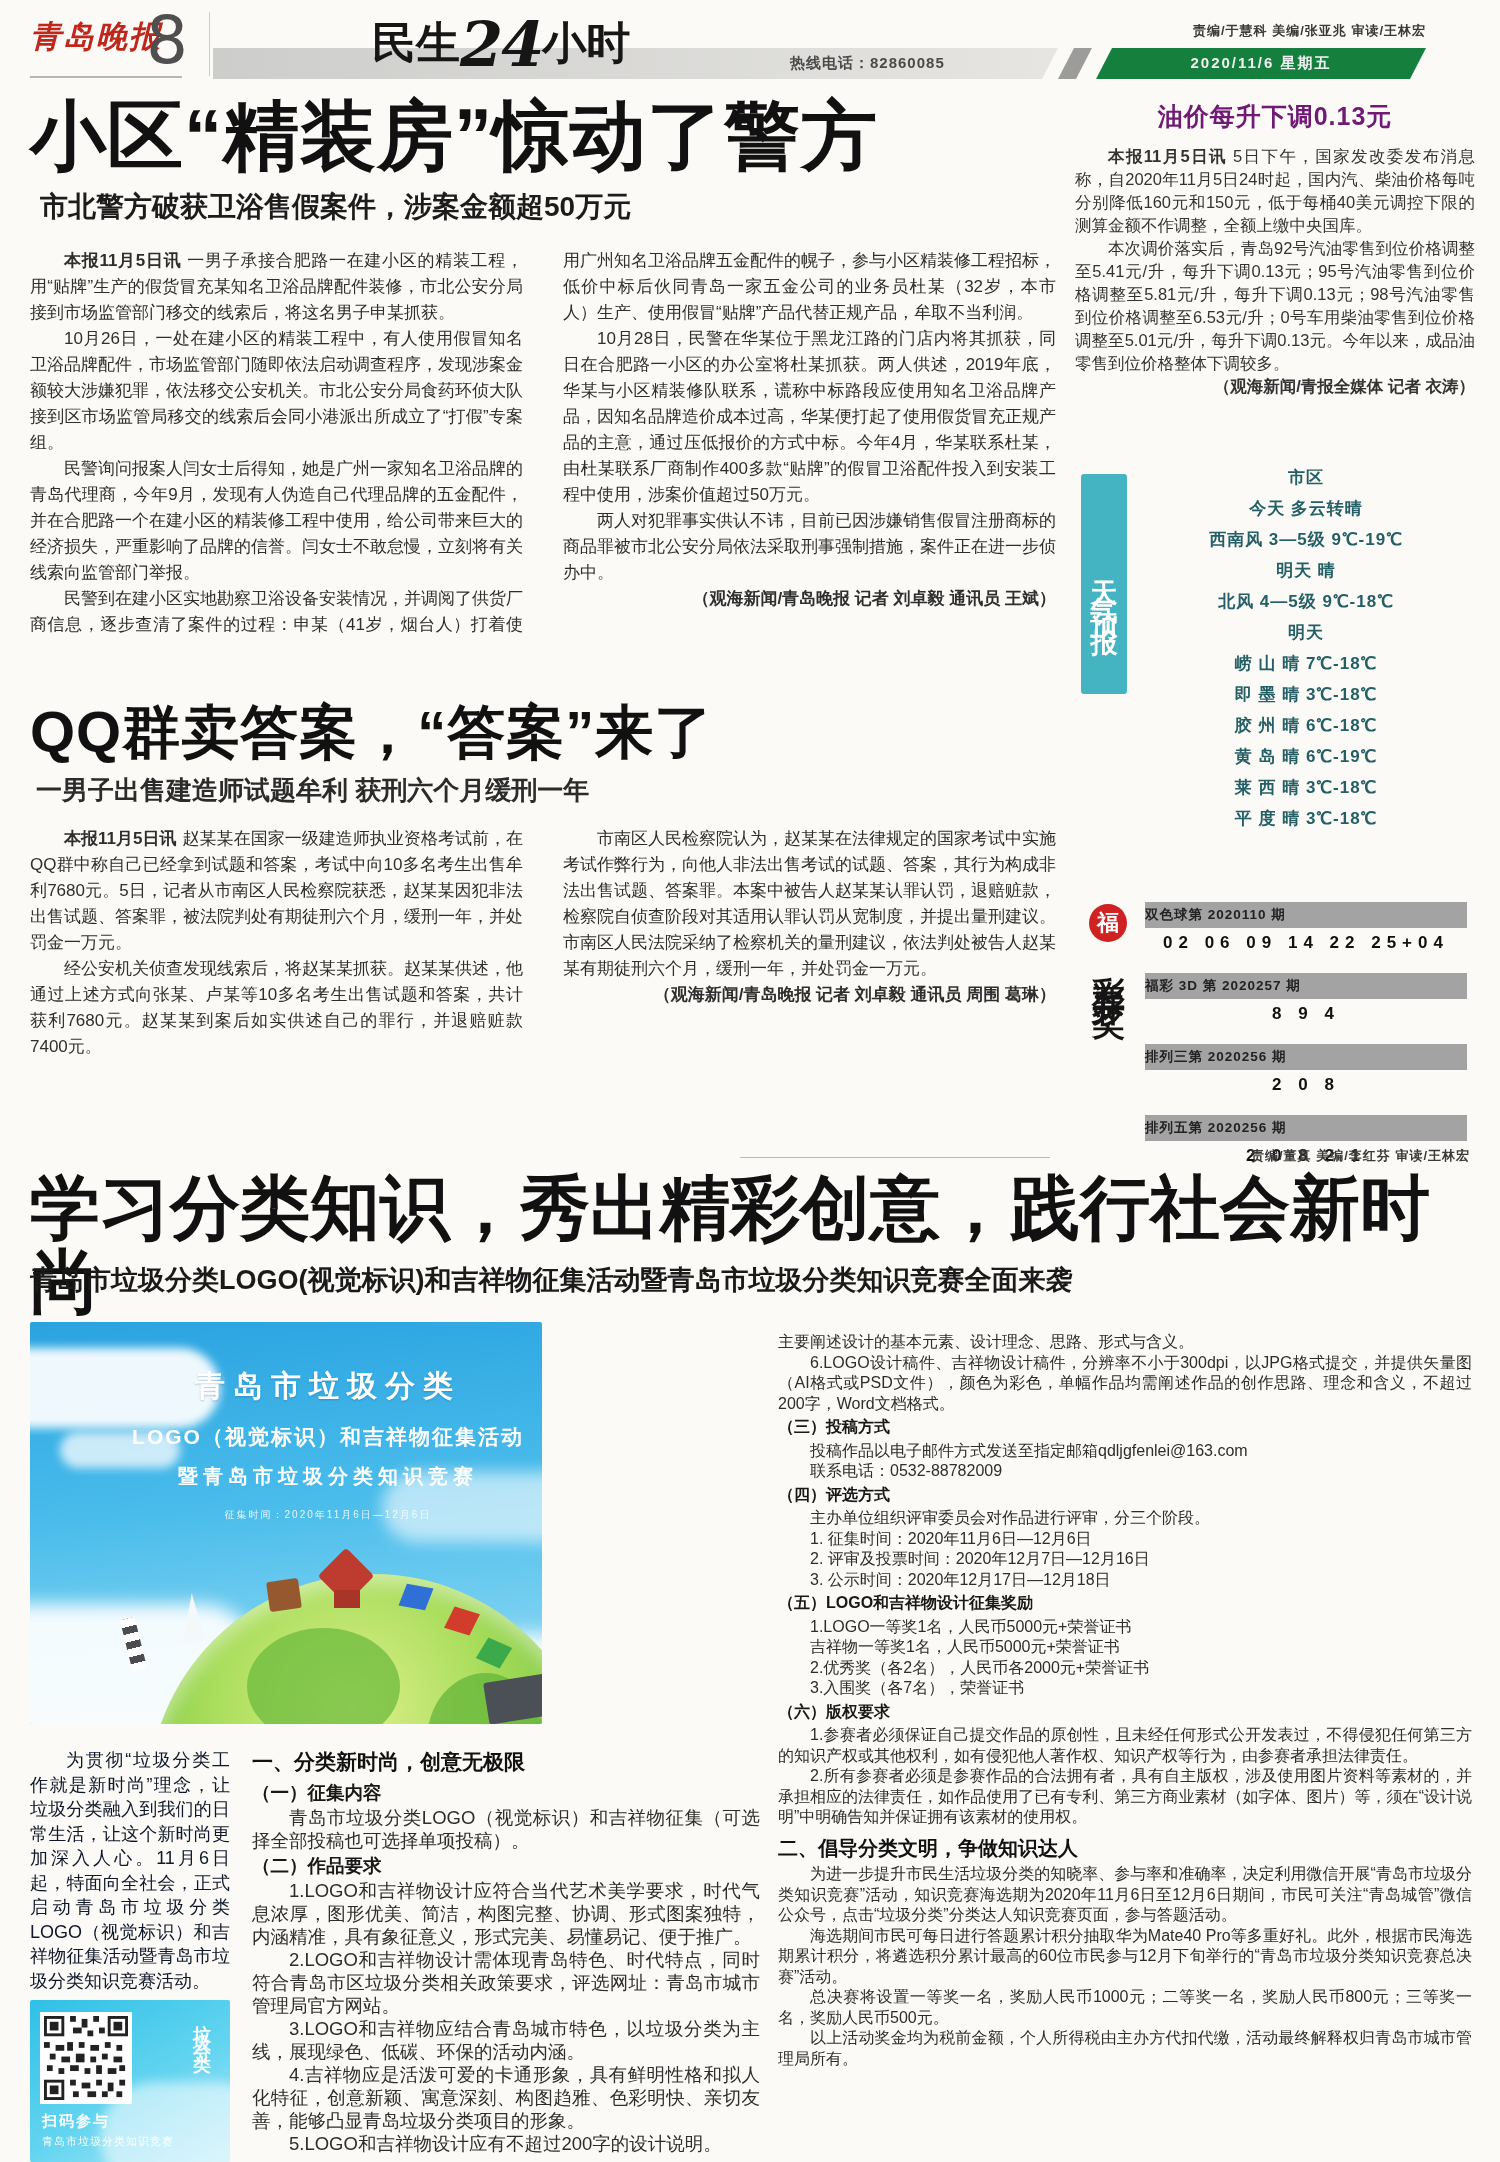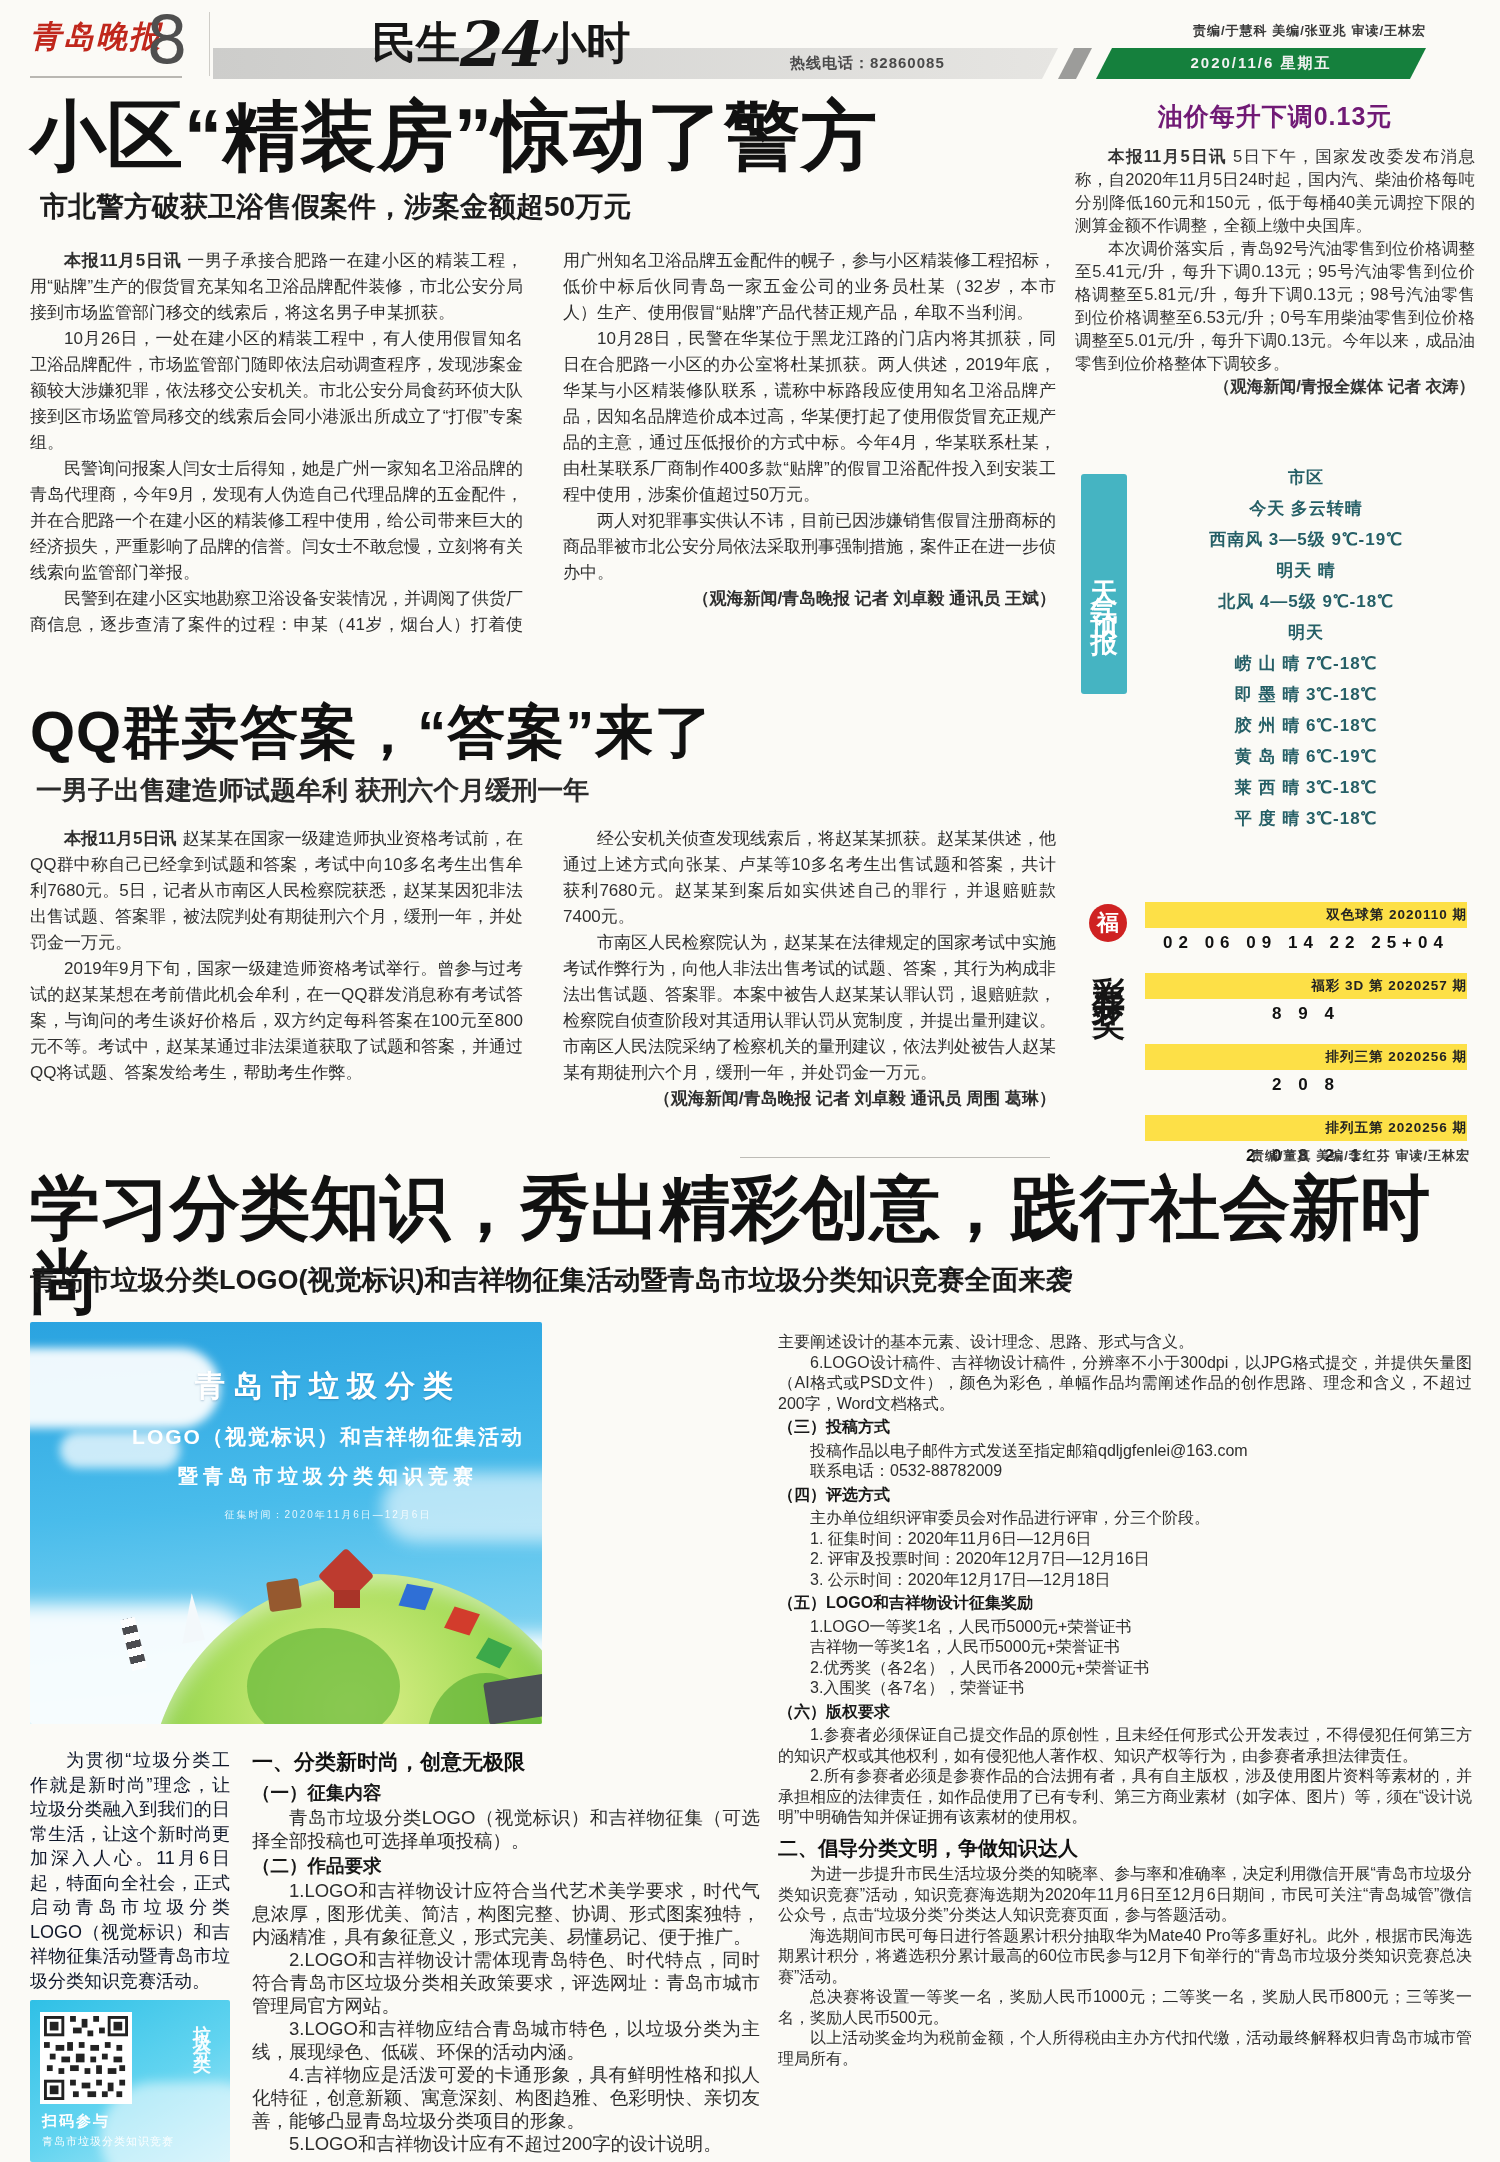--- a/index.html
+++ b/index.html
@@ -61,21 +61,21 @@
   .w-content{position:absolute;left:70px;top:0;width:322px;text-align:center;
         font-size:17px;line-height:31px;font-weight:700;color:#255f66;letter-spacing:1px;}
 
   .lottery-box{position:absolute;left:1075px;top:900px;width:400px;height:240px;}
   .lot-left{position:absolute;left:6px;top:4px;width:54px;text-align:center;}
   .fucai-circle{width:38px;height:38px;border-radius:50%;background:#cf2222;margin:0 auto 8px;
         color:#fff;font-size:22px;font-weight:900;line-height:38px;text-align:center;}
   .lot-label{writing-mode:vertical-rl;text-orientation:upright;font-size:33px;font-weight:900;
         color:#151515;letter-spacing:10px;margin:0 auto;}
   .lot-entries{position:absolute;left:70px;top:2px;width:322px;}
-  .lot-title{background:#fde047;color:#222;font-size:13.5px;font-weight:700;text-align:right;
+  .lot-title{background:#a3a3a3;color:#222;font-size:13.5px;font-weight:700;text-align:left;
         padding:4px 0;letter-spacing:1px;}
   .lot-nums{text-align:center;font-size:17px;font-weight:700;color:#111;letter-spacing:6px;padding:5px 0 20px;}
 
   
   .mid-rule{position:absolute;left:740px;top:1157px;width:310px;height:1px;background:#bdbbb6;}
   .byline-mid{position:absolute;left:1000px;top:1147px;width:470px;text-align:right;
         font-size:13px;font-weight:700;color:#3a3a3a;letter-spacing:1px;}
 
   
   #camp-head{position:absolute;left:30px;top:1172px;width:1450px;font-size:70px;font-weight:900;
@@ -216,21 +216,20 @@
       <div class="lot-title">排列五第 2020256 期</div>
       <div class="lot-nums">2 0 8 2 1</div>
     </div>
   </div>
 
   <section id="a2">
     <div class="a-head">QQ群卖答案，“答案”来了</div>
     <div class="a-sub">一男子出售建造师试题牟利 获刑六个月缓刑一年</div>
     <div class="a-body">
       <p><b class="dl">本报11月5日讯</b><span>赵某某在国家一级建造师执业资格考试前，在QQ群中称自己已经拿到试题和答案，考试中向10多名考生出售牟利7680元。5日，记者从市南区人民检察院获悉，赵某某因犯非法出售试题、答案罪，被法院判处有期徒刑六个月，缓刑一年，并处罚金一万元。</span></p>
-      <p>2019年9月下旬，国家一级建造师资格考试举行。曾参与过考试的赵某某想在考前借此机会牟利，在一QQ群发消息称有考试答案，与询问的考生谈好价格后，双方约定每科答案在100元至800元不等。考试中，赵某某通过非法渠道获取了试题和答案，并通过QQ将试题、答案发给考生，帮助考生作弊。</p>
       <p>经公安机关侦查发现线索后，将赵某某抓获。赵某某供述，他通过上述方式向张某、卢某等10多名考生出售试题和答案，共计获利7680元。赵某某到案后如实供述自己的罪行，并退赔赃款7400元。</p>
       <p>市南区人民检察院认为，赵某某在法律规定的国家考试中实施考试作弊行为，向他人非法出售考试的试题、答案，其行为构成非法出售试题、答案罪。本案中被告人赵某某认罪认罚，退赔赃款，检察院自侦查阶段对其适用认罪认罚从宽制度，并提出量刑建议。市南区人民法院采纳了检察机关的量刑建议，依法判处被告人赵某某有期徒刑六个月，缓刑一年，并处罚金一万元。</p>
       <p class="sig">（观海新闻/青岛晚报 记者 刘卓毅 通讯员 周围 葛琳）</p>
     </div>
   </section>
 
   <div class="mid-rule"></div>
   <div class="byline-mid">责编/董真 美编/李红芬 审读/王林宏</div>
 
   <div id="camp-head">学习分类知识，秀出精彩创意，践行社会新时尚</div>

